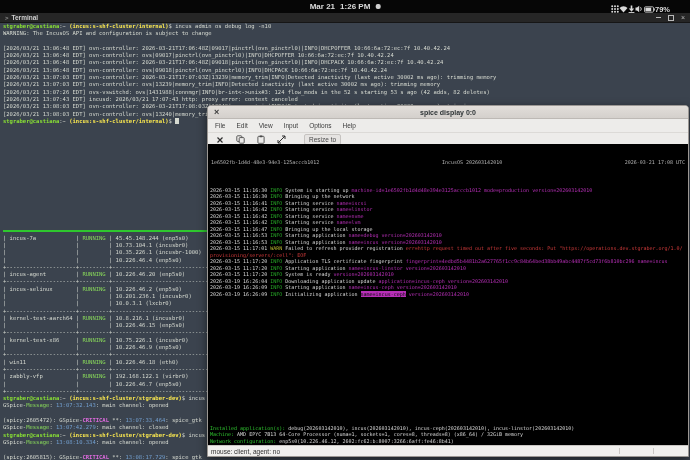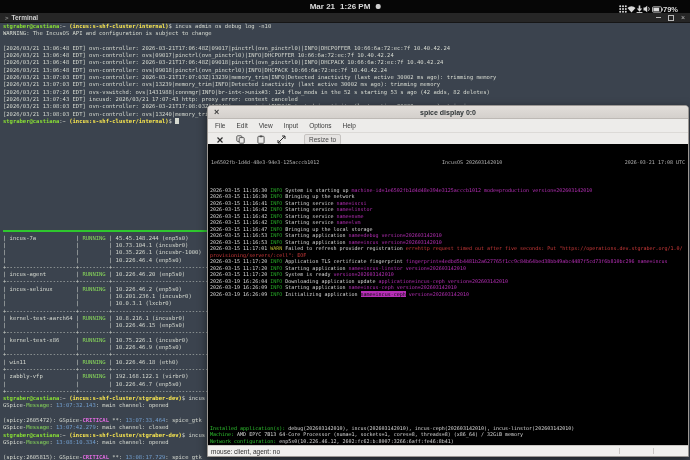--- a/index.html
+++ b/index.html
@@ -4,21 +4,21 @@
 <style>
   html,body{margin:0;padding:0;background:#000;}
   .screen{position:relative;width:690px;height:460px;overflow:hidden;background:#000;
           font-family:"Liberation Sans","DejaVu Sans",sans-serif;}
 
   
   .topbar{position:absolute;left:0;top:0;width:690px;height:13px;background:#060606;color:#dcdcdc;}
   .clock{position:absolute;left:50%;transform:translateX(-50%);top:0;height:13px;display:flex;align-items:center;gap:5px;
          font-size:8px;font-weight:bold;cursor:default;}
   .clock .noti{width:5px;height:5px;border-radius:2px;background:#cfcfcf;display:inline-block;}
-  .tray{position:absolute;right:12px;top:0;height:18px;display:flex;align-items:center;}
+  .tray{position:absolute;right:20px;top:0;height:18px;display:flex;align-items:center;}
   .tray svg{display:block;}
   .tray .pct{font-size:7.5px;font-weight:bold;}
 
   
   .termwin{position:absolute;left:0;top:13px;width:690px;height:447px;background:#3b434e;z-index:1;}
   .term-titlebar{position:absolute;left:0;top:0;width:100%;height:9px;background:#262626;border-bottom:1px solid #161616;
                  display:flex;align-items:center;color:#cfcfcf;}
   .term-titlebar .tchev{font-size:6px;color:#8f8f8f;margin:0 3px 0 5px;font-weight:bold;}
   .term-titlebar .ttext{font-size:6.5px;font-weight:bold;}
   .term-btns{position:absolute;right:5px;top:0;height:9px;display:flex;align-items:center;gap:7px;color:#b9b9b9;}

